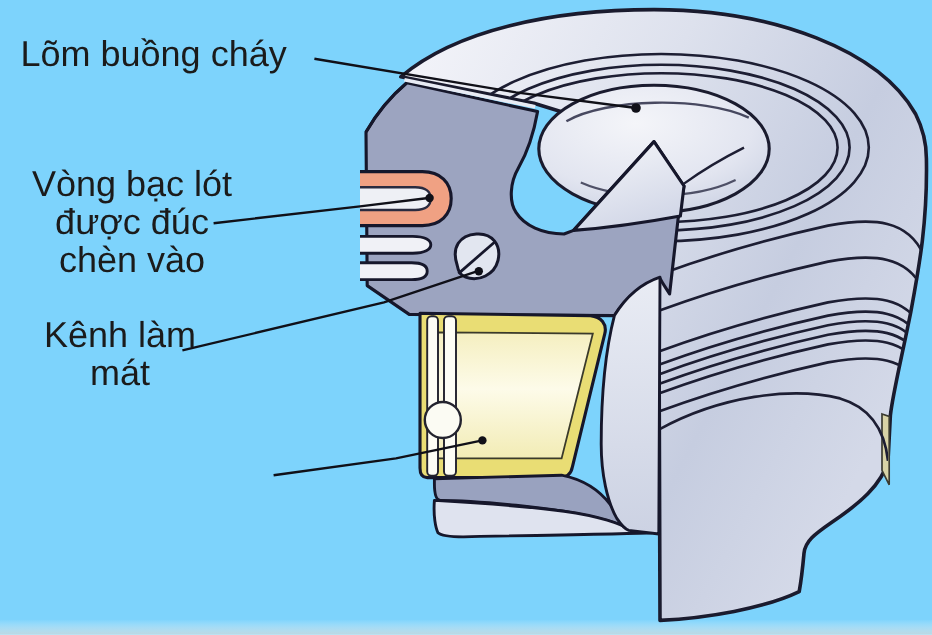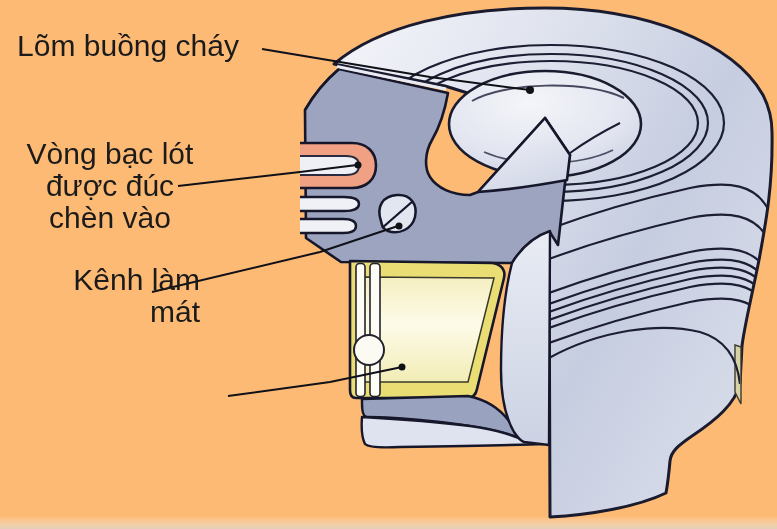--- a/index.html
+++ b/index.html
@@ -1,18 +1,18 @@
 <!DOCTYPE html>
 <html><head>
 <meta charset="utf-8">
 <style>
   html,body{margin:0;padding:0;background:#ffffff;}
   #stage{
     position:relative;width:777px;height:529px;overflow:hidden;
-    background:#fdba74;
+    background:#7dd3fc;
     font-family:"Liberation Sans","DejaVu Sans",sans-serif;
   }
   #stage svg{position:absolute;left:0;top:0;}
   .lbl{
     position:absolute;color:#1b1b1b;font-size:30px;line-height:32px;
     text-align:center;white-space:pre-line;letter-spacing:0px;
   }
   .lbl.one{line-height:36px;}
 </style>
 </head>
@@ -148,17 +148,17 @@
     <circle cx="402" cy="367" r="3.5"></circle>
   </g>
 </svg>
 
 <div class="lbl one" style="left:8px;top:28px;width:240px;">Lõm buồng cháy</div>
 
 <div class="lbl" style="left:5px;top:138px;width:210px;">Vòng bạc lót
 được đúc
 chèn vào</div>
 
-<div class="lbl" style="left:0px;top:264px;width:200px;text-align:right;">Kênh làm
+<div class="lbl" style="left:0px;top:264px;width:200px;">Kênh làm
 mát</div>
 
 
 </div>
 
 </body></html>

